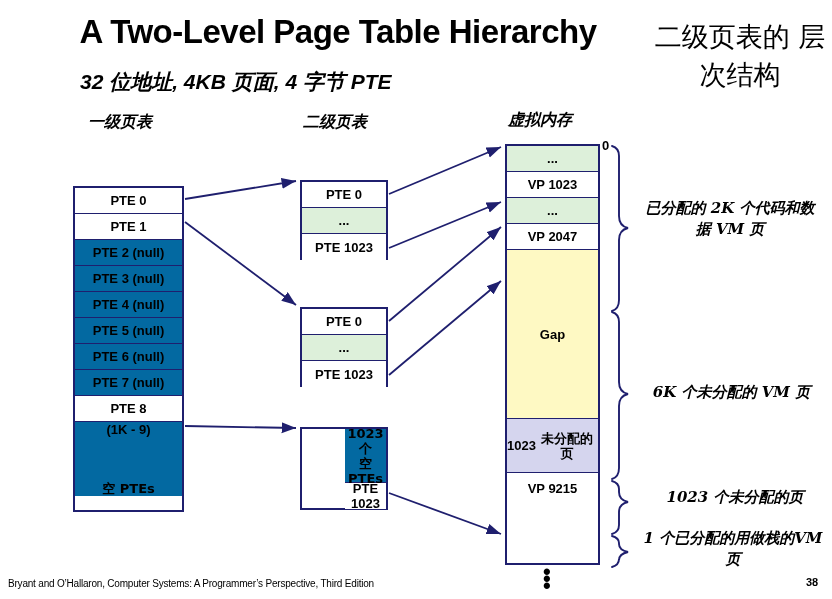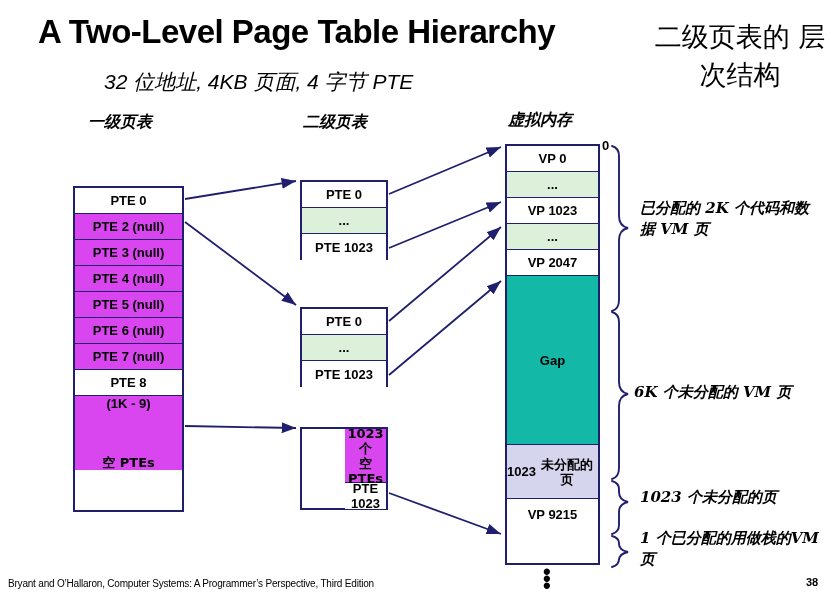--- a/index.html
+++ b/index.html
@@ -1,43 +1,43 @@
 <!DOCTYPE html>
 <html><head>
 <meta charset="utf-8">
 <style>
   html,body{margin:0;padding:0;background:#ffffff;}
   body{width:832px;height:599px;position:relative;overflow:hidden;
        font-family:"Liberation Sans","DejaVu Sans",sans-serif;color:#000;}
 
-  .abs{position:absolute;}
+  .abs{position:absolute;text-align:center;}
 
   
   #title-en{left:38px;top:12px;width:600px;font-size:33px;font-weight:bold;
             letter-spacing:-0.5px;line-height:40px;white-space:nowrap;}
   #title-cn{left:648px;top:18px;width:184px;font-size:27px;line-height:38px;
             text-align:center;font-family:"DejaVu Serif","Liberation Serif",serif;}
-  #subtitle{left:80px;top:68px;font-size:21px;font-weight:normal;font-style:italic;
-            white-space:nowrap;margin-left:24px;}
+  #subtitle{left:80px;top:68px;font-size:21px;font-weight:bold;font-style:italic;
+            white-space:nowrap;}
 
   .colhead{font-size:16px;font-style:italic;font-weight:bold;
            font-family:"DejaVu Serif","Liberation Serif",serif;white-space:nowrap;}
   #head-l1{left:88px;top:112px;}
   #head-l2{left:303px;top:112px;}
   #head-vm{left:508px;top:110px;}
 
   
   .tbl{position:absolute;border:2px solid #1f1f6e;box-sizing:border-box;background:#fff;}
   .cell{box-sizing:border-box;border-bottom:1px solid #1f1f6e;
         display:flex;align-items:center;justify-content:center;
         font-size:13px;font-weight:bold;text-align:center;line-height:15px;}
   .cell:last-child{border-bottom:none;}
-  .pink{background:#d946ef;}
+  .pink{background:#0369a1;}
   .green{background:#ddf0da;}
-  .yellow{background:#14b8a6;}
+  .yellow{background:#fef9c3;}
   .lav{background:#d5d5ee;}
   .white{background:#ffffff;}
   .cn{font-family:"DejaVu Sans","Liberation Sans",sans-serif;}
 
   
   #l1{left:73px;top:186px;width:111px;height:326px;}
   #l1 .cell{height:26px;}
   #l1 .cell.big{height:74px;flex-direction:column;gap:44px;}
 
   
@@ -86,20 +86,21 @@
 <div class="abs" id="title-cn">二级页表的 层次结构</div>
 
 <div class="abs" id="subtitle">32 位地址, 4KB 页面, 4 字节 PTE</div>
 
 <div class="abs colhead" id="head-l1">一级页表</div>
 <div class="abs colhead" id="head-l2">二级页表</div>
 <div class="abs colhead" id="head-vm">虚拟内存</div>
 
 <div class="tbl" id="l1">
   <div class="cell white">PTE 0</div>
+  <div class="cell white">PTE 1</div>
   <div class="cell pink">PTE 2 (null)</div>
   <div class="cell pink">PTE 3 (null)</div>
   <div class="cell pink">PTE 4 (null)</div>
   <div class="cell pink">PTE 5 (null)</div>
   <div class="cell pink">PTE 6 (null)</div>
   <div class="cell pink">PTE 7 (null)</div>
   <div class="cell white">PTE 8</div>
   <div class="cell pink big">
     <span>(1K - 9)</span>
     <span class="cn">空 PTEs</span>
@@ -120,21 +121,20 @@
 
 <div class="tbl l2" id="l2c">
   <div class="cell pink big cn">
     <span>1023 个</span>
     <span>空PTEs</span>
   </div>
   <div class="cell white">PTE 1023</div>
 </div>
 
 <div class="tbl" id="vm">
-  <div class="cell white">VP 0</div>
   <div class="cell green">...</div>
   <div class="cell white">VP 1023</div>
   <div class="cell green">...</div>
   <div class="cell white">VP 2047</div>
   <div class="cell yellow gapcell">Gap</div>
   <div class="cell lav lavcell">
     <span>1023</span>
     <span class="cn">未分配的页</span>
   </div>
   <div class="cell white vlast">VP 9215</div>

